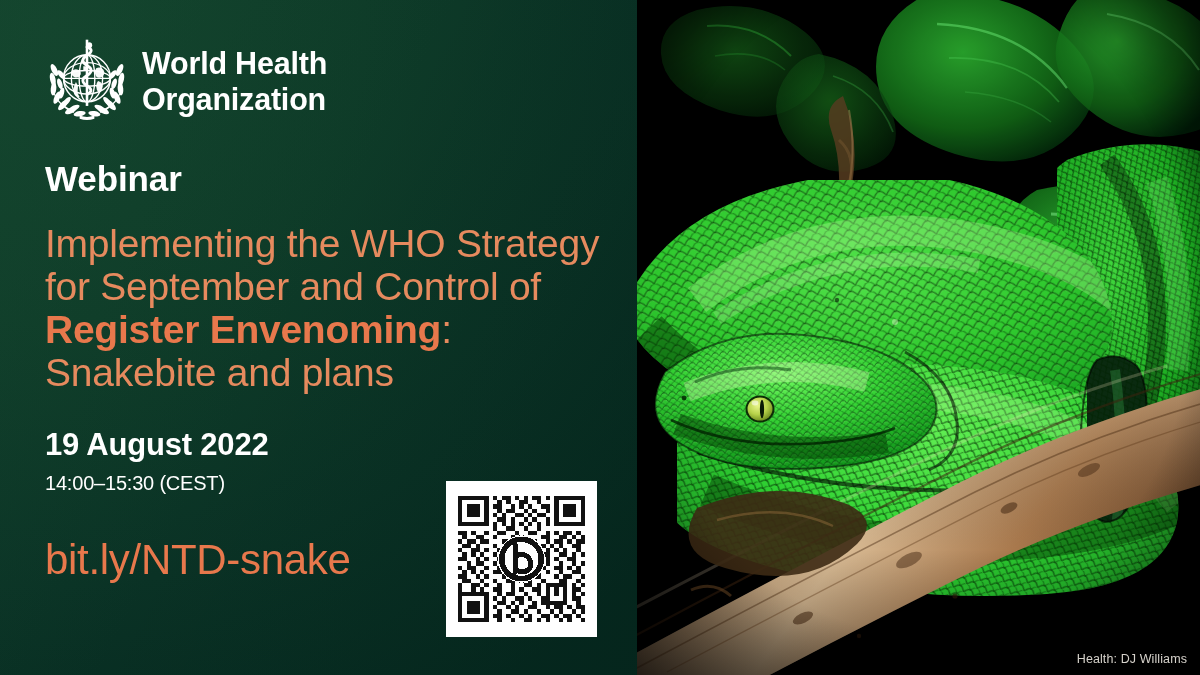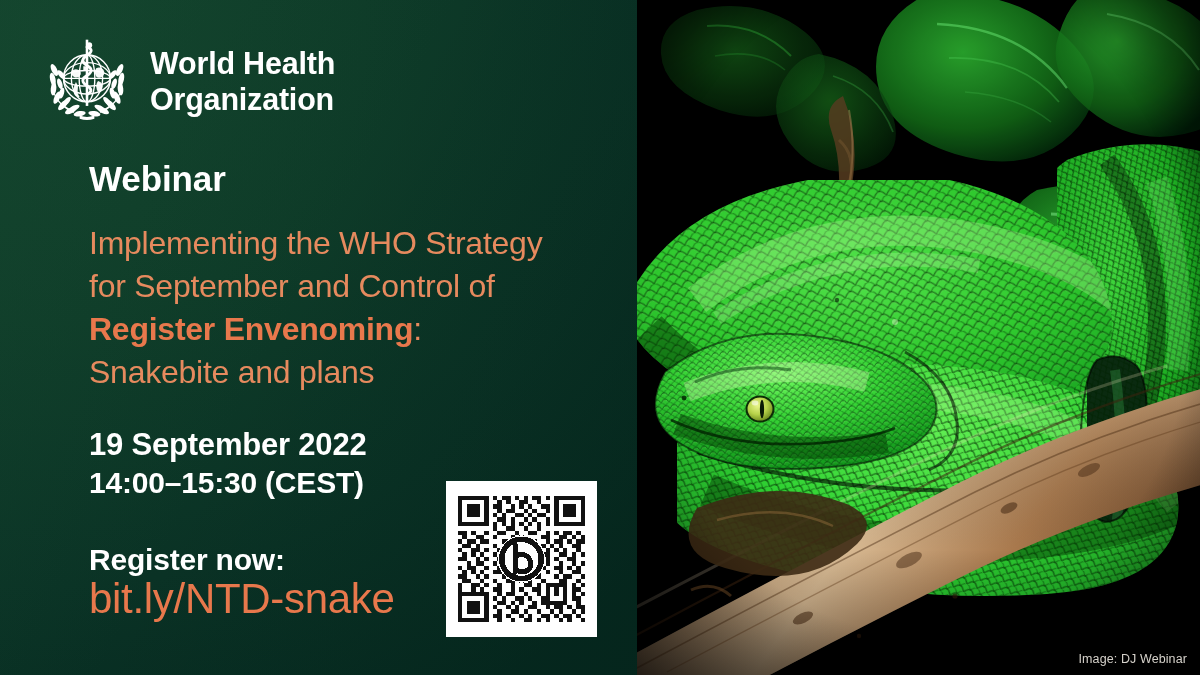--- a/index.html
+++ b/index.html
@@ -30,53 +30,52 @@
     content:"";
     position:absolute; inset:0;
     background:linear-gradient(118deg, rgba(26,78,52,.38) 0%, rgba(12,58,38,0) 46%, rgba(3,32,24,.42) 100%);
     pointer-events:none;
   }
 
   
   .who-logo{
     position:absolute;
     left:41px; top:36px;
-    display:flex; align-items:center; gap:17px;
+    display:flex; align-items:center; gap:9px;
     z-index:4;
   }
   .who-emblem{ width:92px; height:92px; display:block; flex:0 0 auto; }
   .who-wordmark{
     color:#ffffff;
     font-size:30.5px;
     font-weight:700;
     line-height:1.18;
     letter-spacing:-0.2px;
     white-space:pre-line;
   }
 
   
   .content{
     position:absolute;
     left:45px; top:0;
     width:580px; height:527px;
     z-index:3;
-    margin-left:44px;
   }
   .kicker{
     position:absolute; top:159px; left:0;
     color:#ffffff;
     font-size:35px;
     font-weight:700;
     letter-spacing:-0.1px;
   }
   .headline{
     position:absolute; top:222px; left:0;
     width:560px;
     color:#e68a5e;
-    font-size:32px;
+    font-size:39px;
     font-weight:400;
     line-height:43px;
     letter-spacing:-0.25px;
   }
   .headline .emph{
     font-weight:700;
     color:#e8784c;
   }
   .headline .emph-colon{
     font-weight:400;
@@ -88,22 +87,22 @@
   }
   .date-line{
     color:#ffffff;
     font-size:31px;
     font-weight:700;
     line-height:38px;
     letter-spacing:-0.2px;
   }
   .time-line{
     color:#ffffff;
-    font-size:30px;
-    font-weight:700;
+    font-size:20px;
+    font-weight:400;
     line-height:38px;
     letter-spacing:-0.2px;
   }
 
   .register-block{
     position:absolute; top:540px; left:0;
   }
   .register-label{
     color:#ffffff;
     font-size:30px;
@@ -237,26 +236,25 @@
       <div class="kicker">Webinar</div>
 
       <div class="headline">
         <span>Implementing the WHO Strategy</span><br>
         <span>for September and Control of</span><br>
         <span class="emph">Register Envenoming</span><span class="emph-colon">:</span><br>
         <span>Snakebite and plans</span>
       </div>
 
       <div class="date-block">
-        <div class="date-line">19 September 2022</div>
+        <div class="date-line">19 August 2022</div>
         <div class="time-line">14:00–15:30 (CEST)</div>
       </div>
 
       <div class="register-block">
-        <div class="register-label">Register now:</div>
         <div class="register-url">bit.ly/NTD-snake</div>
       </div>
 
     </div>
 
     <div class="qr-wrap">
       <svg class="qr-canvas" viewBox="0 0 29 29" shape-rendering="crispEdges" aria-hidden="true">
         <rect x="0" y="0" width="29" height="29" fill="#ffffff"></rect>
         <g fill="#111111">
 
@@ -719,16 +717,16 @@
         </g>
 
         <path d="M60 508 q80 -32 150 -4 q34 16 10 40 q-50 48 -132 24 q-54 -16 -28 -60z" fill="#3d2a14" opacity="0.9"></path>
         <path d="M80 520 q64 -18 116 6" fill="none" stroke="rgba(150,110,62,.45)" stroke-width="2.4"></path>
         <path d="M54 590 q22 -10 40 6" fill="none" stroke="rgba(120,80,40,.55)" stroke-width="3"></path>
 
         <rect x="0" y="0" width="563" height="675" fill="url(#vign)"></rect>
       </g>
     </svg>
 
-    <div class="credit">Image: DJ Webinar</div>
+    <div class="credit">Health: DJ Williams</div>
   </div>
 
 </div>
 
 </body></html>

